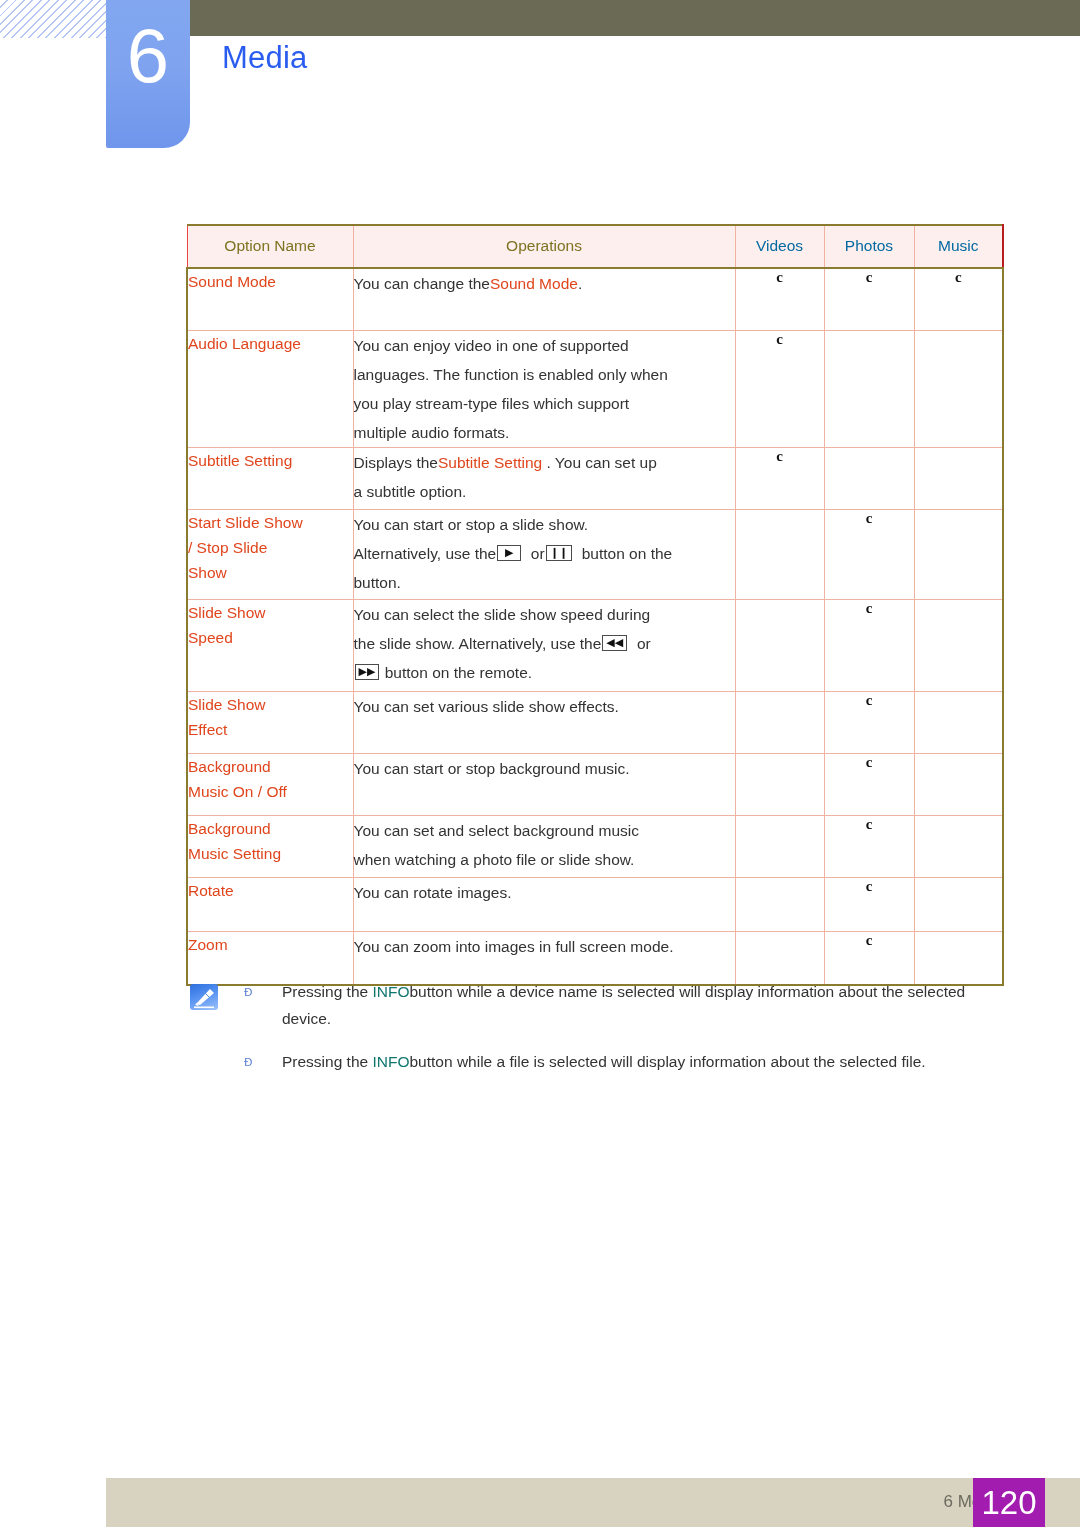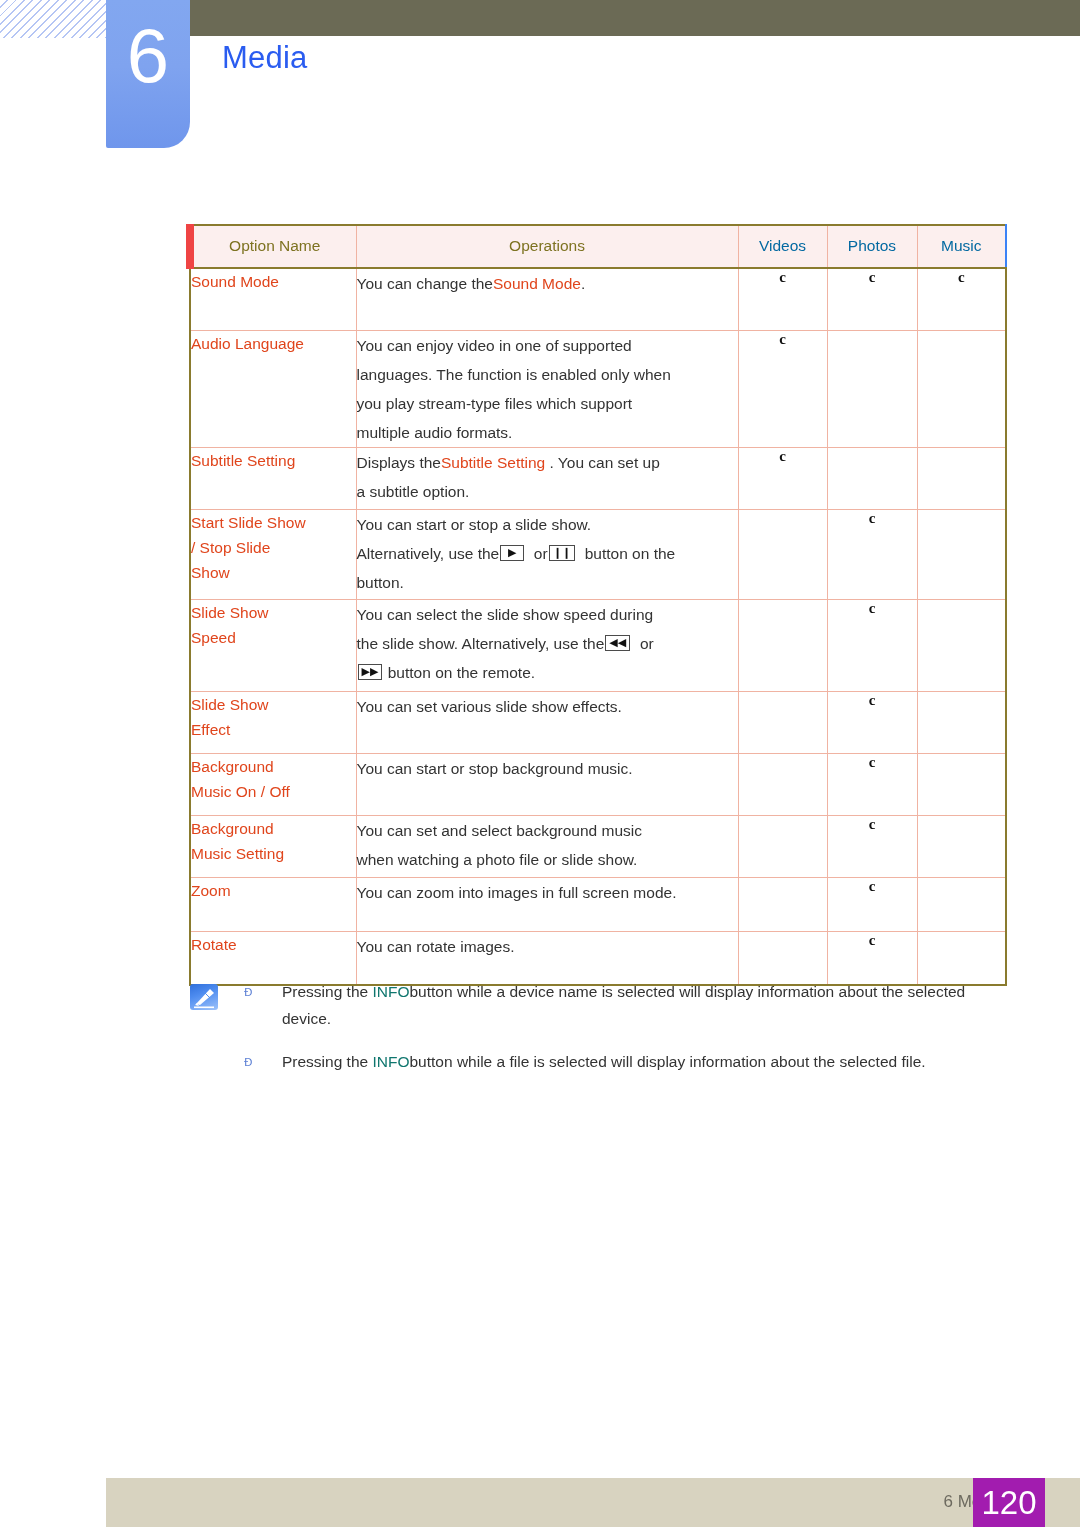--- a/index.html
+++ b/index.html
@@ -96,22 +96,22 @@
     border-color: #f0b3a2;
     border-top: 2px solid #8a7b2e;
     border-bottom: 2px solid #8a7b2e;
     text-align: center;
     font-weight: 400;
     padding: 11px 4px 12px 4px;
     vertical-align: middle;
   }
   #opt-table thead th.olive-label { color: #7d7220; }
   #opt-table thead th.red-label   { color: #0369a1; }
-  #opt-table thead th:first-child { border-left: 8px solid #ef4444; }
-  #opt-table thead th:last-child  { border-right: 2px solid #3b82f6; }
+  #opt-table thead th:first-child { border-left: 1px solid #ef4444; }
+  #opt-table thead th:last-child  { border-right: 2px solid #b91c1c; }
 
   #opt-table tbody tr td:first-child { border-left: 2px solid #8a7b2e; }
   #opt-table tbody tr td:last-child  { border-right: 2px solid #8a7b2e; }
   #opt-table tbody tr:last-child td  { border-bottom: 2px solid #8a7b2e; }
   #opt-table tbody tr:first-child td { border-top: none; }
 
   .cell-name {
     color: #e0451c;
     padding: 11px 8px 12px 14px;
     line-height: 25px;
@@ -346,36 +346,36 @@
         <div>You can set and select background music</div>
         <div>when watching a photo file or slide show.</div>
       </td>
       <td class="cell-mark"></td>
       <td class="cell-mark">c</td>
       <td class="cell-mark"></td>
     </tr>
 
     <tr style="height:54px;">
       <td class="cell-name">
+        <div>Rotate</div>
+      </td>
+      <td class="cell-ops">
+        <div>You can rotate images.</div>
+      </td>
+      <td class="cell-mark"></td>
+      <td class="cell-mark">c</td>
+      <td class="cell-mark"></td>
+    </tr>
+
+    <tr style="height:54px;">
+      <td class="cell-name">
         <div>Zoom</div>
       </td>
       <td class="cell-ops">
         <div>You can zoom into images in full screen mode.</div>
-      </td>
-      <td class="cell-mark"></td>
-      <td class="cell-mark">c</td>
-      <td class="cell-mark"></td>
-    </tr>
-
-    <tr style="height:54px;">
-      <td class="cell-name">
-        <div>Rotate</div>
-      </td>
-      <td class="cell-ops">
-        <div>You can rotate images.</div>
       </td>
       <td class="cell-mark"></td>
       <td class="cell-mark">c</td>
       <td class="cell-mark"></td>
     </tr>
 
   </tbody>
 </table>
 
 <div id="notes">

